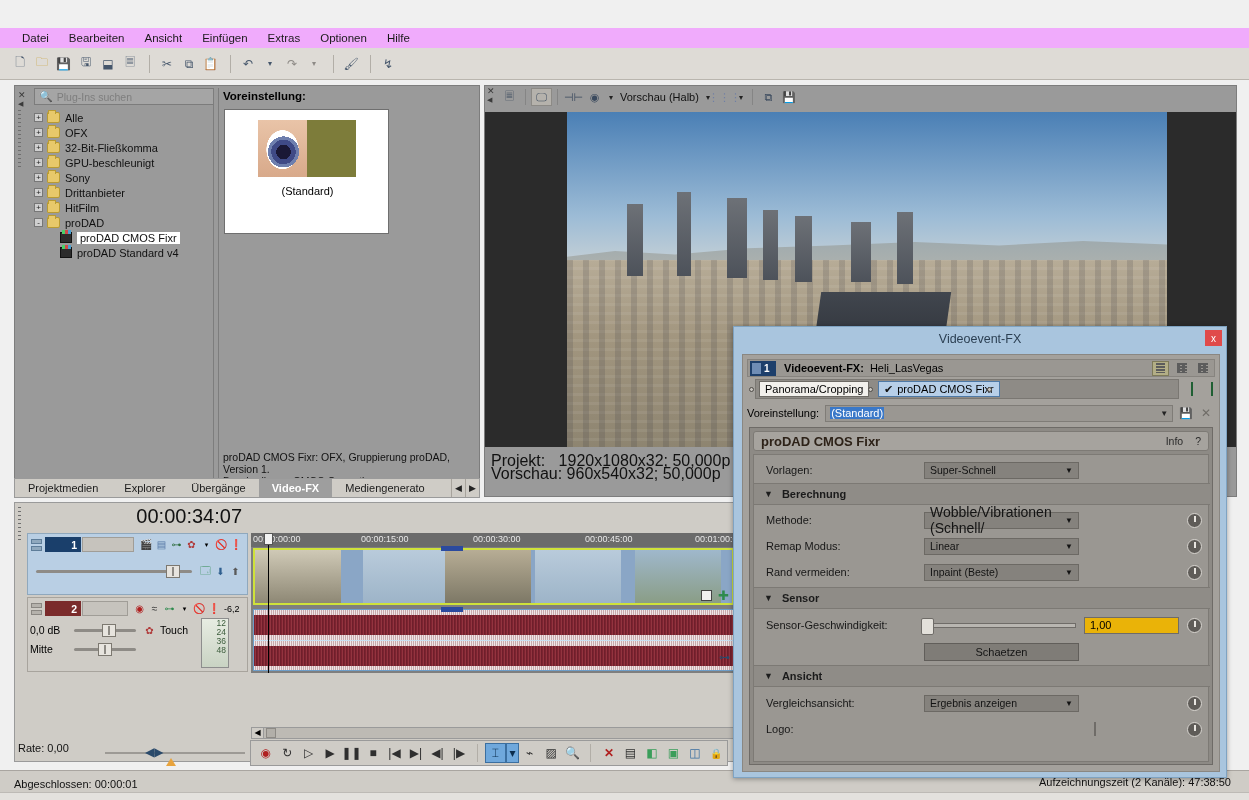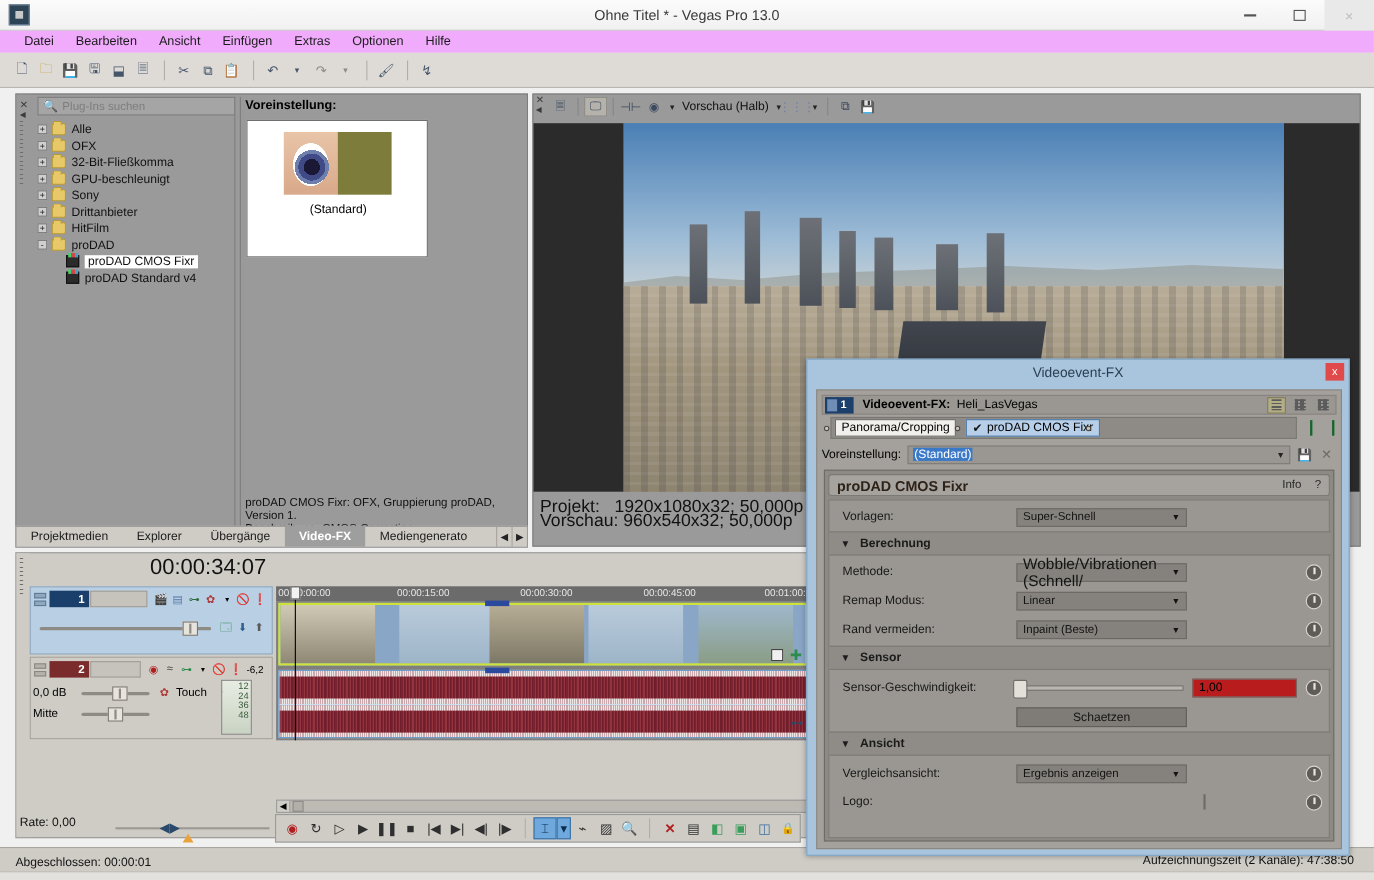--- a/index.html
+++ b/index.html
@@ -254,46 +254,31 @@
   .grp .gt { margin-left:9px; font-weight:bold; font-size:11px; color:#1b1b1b;}
   .sel2 { width:155px; height:17px; background:#85827d; border:1px solid #6c6964;
      display:flex; align-items:center; padding:0 5px; font-size:10.5px; color:#131313; position:relative;}
   .sel2 .cv { position:absolute; right:5px; font-size:8px; }
   .clock { position:absolute; right:8px; width:15px; height:15px; border:1.5px solid #d8d5d0; border-radius:50%;
      background:#5f5c58;}
   .clock:after{content:"";position:absolute;left:6px;top:2px;width:1.5px;height:6px;background:#e8e5e0;}
   .sld { width:152px; height:5px; background:#b9b6b1; border:1px solid #6f6c68; position:relative;}
   .sldthumb { position:absolute; left:-4px; top:-6px; width:13px; height:17px; background:#e3e0da;
      border:1px solid #6f6c68; border-radius:2px;}
-  .numfield { width:95px; height:17px; background:#b91c1c; border:1px solid #6f6c68;
+  .numfield { width:95px; height:17px; background:#eab308; border:1px solid #6f6c68;
      display:flex; align-items:center; padding-left:5px; font-size:11px;}
   .bigbtn { width:155px; height:18px; background:#7f7c77; border:1px solid #615e5a;
      display:flex; align-items:center; justify-content:center; font-size:11px; color:#141414;}
   .cbx { width:13px;height:13px;background:#9a9792;border:1px solid #6f6c68;}
 </style>
 </head>
 <body>
 
 <div class="app">
 
-  <div class="titlebar">
-    <div class="appicon">
-        <i></i>
-      </div>
-    <div class="ttl">Ohne Titel * - Vegas Pro 13.0</div>
-    <div class="wbtns">
-      <div class="wbtn">
-          <span class="min"></span>
-        </div>
-      <div class="wbtn">
-          <span class="max"></span>
-        </div>
-      <div class="wbtn close">×</div>
-    </div>
-  </div>
 
   <div class="menubar">
     <span>Datei</span>
     <span>Bearbeiten</span>
     <span>Ansicht</span>
     <span>Einfügen</span>
     <span>Extras</span>
     <span>Optionen</span>
     <span>Hilfe</span>
   </div>

